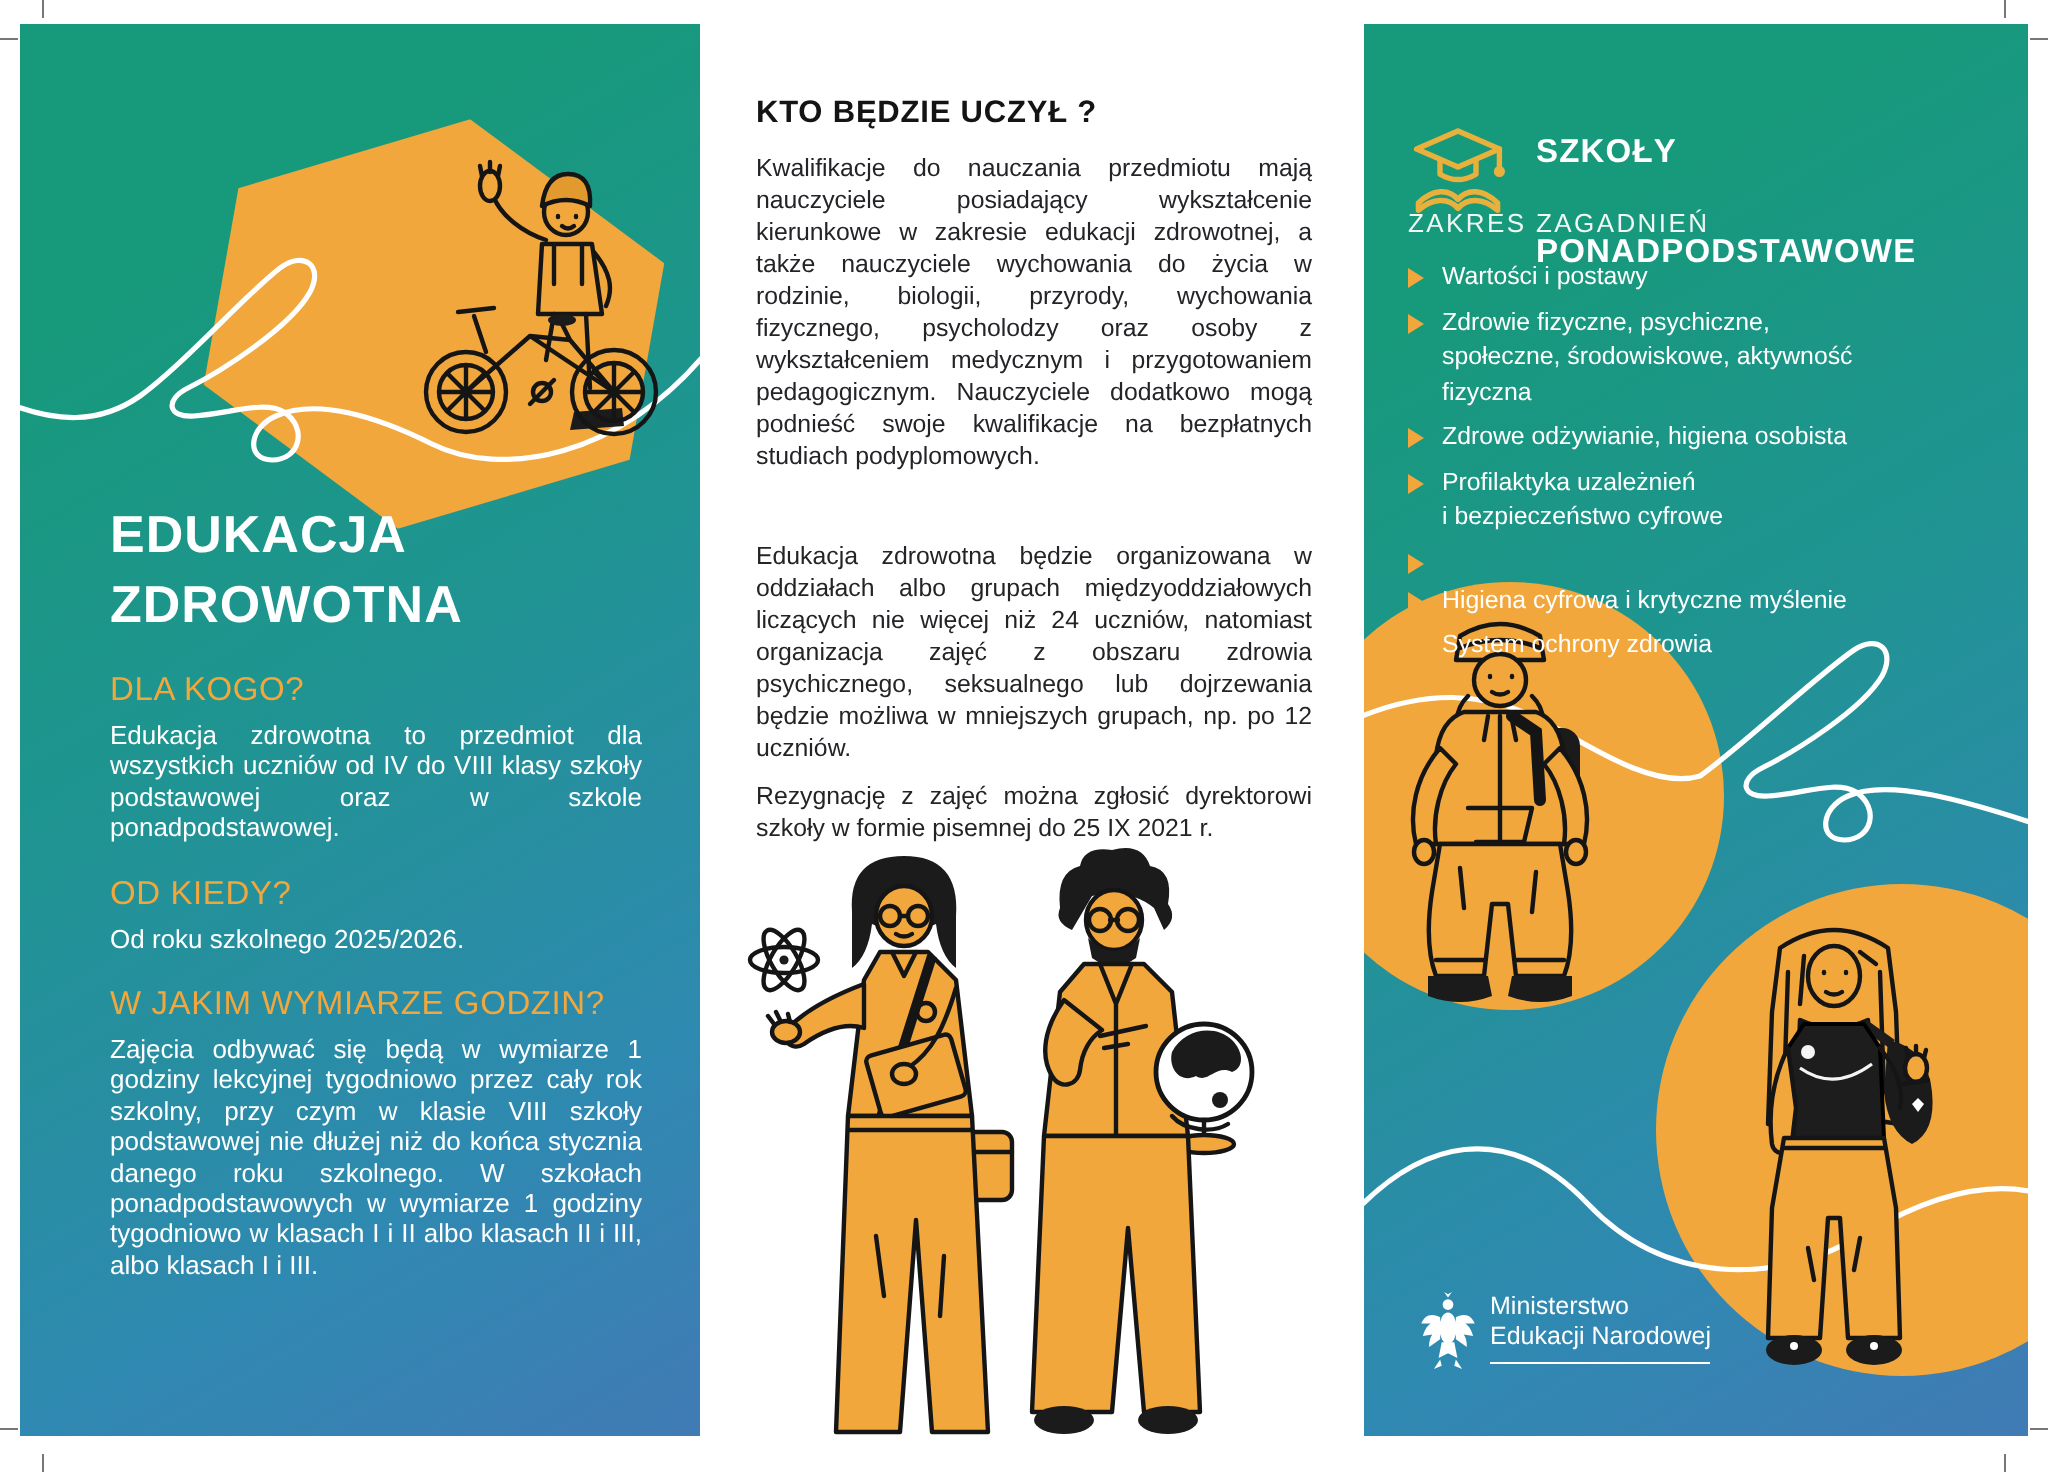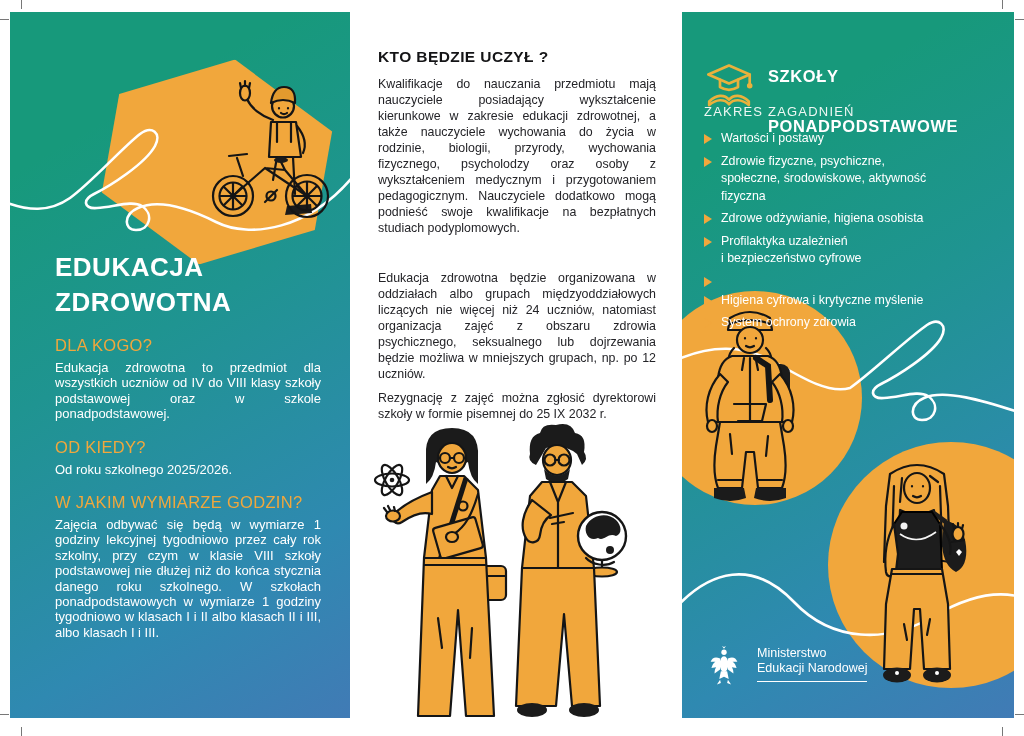--- a/index.html
+++ b/index.html
@@ -40,21 +40,21 @@
   .topics{position:absolute;left:22px;top:118px;margin:0;padding:0;list-style:none;z-index:4;width:290px;}
   .topics li{display:flex;gap:9px;margin-bottom:5px;}
   .tri{flex:0 0 auto;width:0;height:0;margin-top:4px;
        border-left:8px solid #F1A73C;border-top:5px solid transparent;border-bottom:5px solid transparent;}
   .topics .t-label{font-size:12.4px;line-height:17.5px;color:#fff;white-space:pre-line;}
   .circle{position:absolute;border-radius:50%;background:#F1A73C;z-index:1;}
   #circle-top{left:-34px;top:279px;width:214px;height:214px;}
   #circle-bottom{left:146px;top:430px;width:246px;height:246px;}
   #student-boy{position:absolute;left:8px;top:292px;z-index:3;}
   #student-girl{position:absolute;left:170px;top:442px;z-index:3;}
-  .ministry{position:absolute;left:24px;top:634px;display:flex;gap:15px;align-items:flex-start;z-index:5;}
+  .ministry{position:absolute;left:24px;top:634px;display:flex;gap:3px;align-items:flex-start;z-index:5;}
   .ministry .m-text{font-size:12.5px;line-height:15px;color:#fff;padding-bottom:5px;
                     border-bottom:1.5px solid #fff;}
   .ink{stroke:#151515;fill:none;stroke-width:2.2;stroke-linecap:round;stroke-linejoin:round;}
   .fillc{fill:#F1A73C;stroke:#151515;stroke-width:2.2;stroke-linejoin:round;}
   .dark{fill:#1b1b1b;}
 </style>
 </head>
 <body>
 
 <div class="stage">
@@ -129,21 +129,21 @@
   </section>
 
   <section class="panel" id="panel-middle">
     <div class="mid-text">
       <div>
         <h2>KTO BĘDZIE UCZYŁ ?</h2>
         <p>Kwalifikacje do nauczania przedmiotu mają nauczyciele posiadający wykształcenie kierunkowe w zakresie edukacji zdrowotnej, a także nauczyciele wychowania do życia w rodzinie, biologii, przyrody, wychowania fizycznego, psycholodzy oraz osoby z wykształceniem medycznym i przygotowaniem pedagogicznym. Nauczyciele dodatkowo mogą podnieść swoje kwalifikacje na bezpłatnych studiach podyplomowych.</p>
       </div>
       <div class="mid-sec2">
         <p>Edukacja zdrowotna będzie organizowana w oddziałach albo grupach międzyoddziałowych liczących nie więcej niż 24 uczniów, natomiast organizacja zajęć z obszaru zdrowia psychicznego, seksualnego lub dojrzewania będzie możliwa w mniejszych grupach, np. po 12 uczniów.</p>
-        <p>Rezygnację z zajęć można zgłosić dyrektorowi szkoły w formie pisemnej do 25 IX 2032 r.</p>
+        <p>Rezygnację z zajęć można zgłosić dyrektorowi szkoły w formie pisemnej do 25 IX 2021 r.</p>
       </div>
     </div>
 
     <svg id="teachers" width="304" height="300" viewBox="0 0 304 300">
 
       <g transform="translate(32,62)">
         <ellipse class="ink" rx="17" ry="6.5" stroke-width="1.9"></ellipse>
         <ellipse class="ink" rx="17" ry="6.5" transform="rotate(60)" stroke-width="1.9"></ellipse>
         <ellipse class="ink" rx="17" ry="6.5" transform="rotate(-60)" stroke-width="1.9"></ellipse>
         <circle class="dark" r="2.3"></circle>

